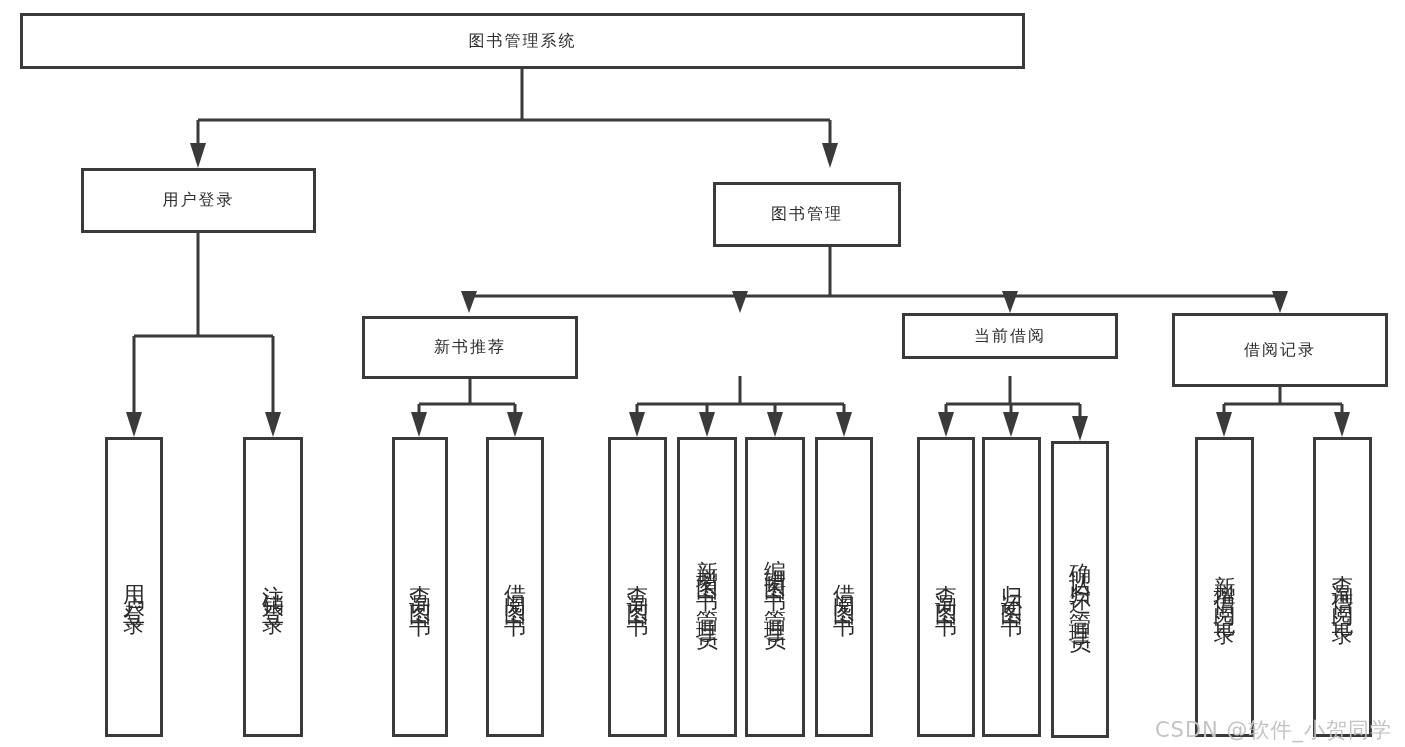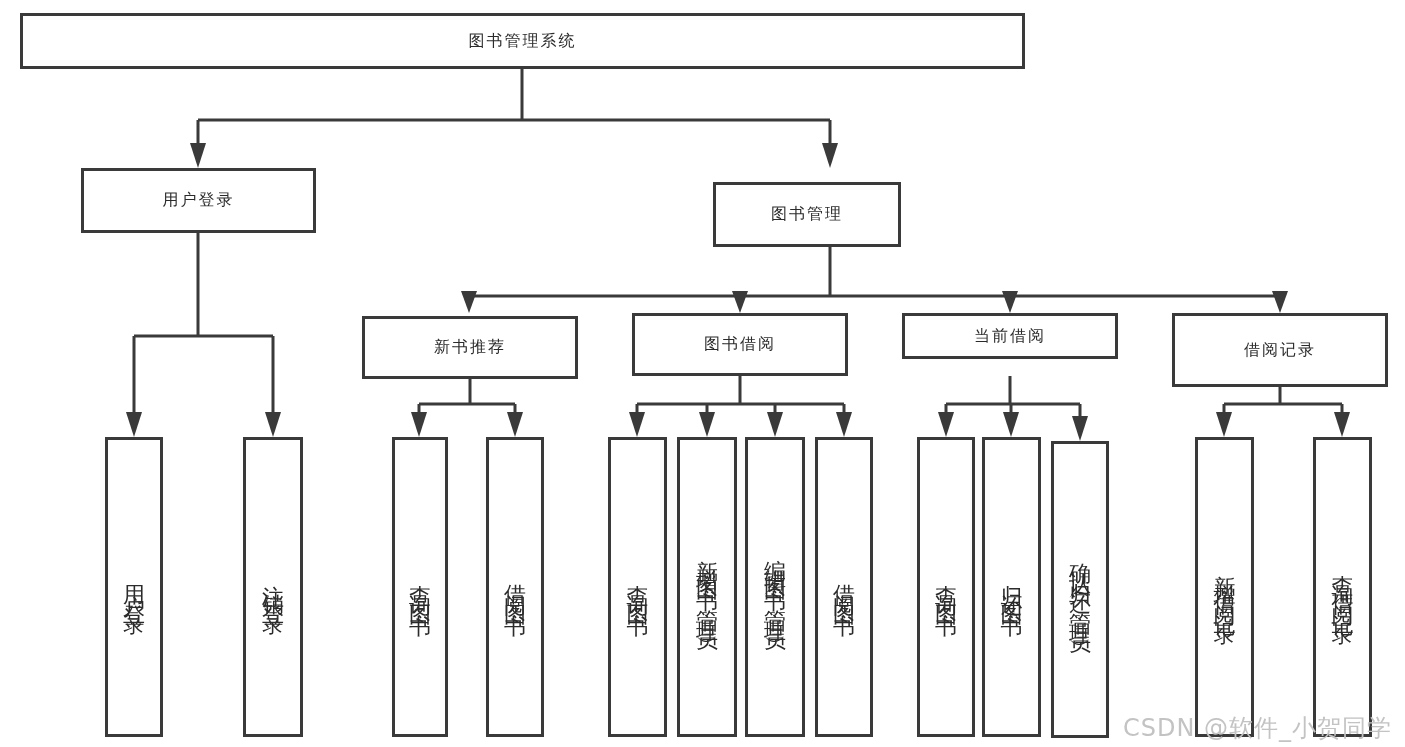--- a/index.html
+++ b/index.html
@@ -20,21 +20,21 @@
     color:var(--text,#2b2b2b);
   }
   .hlabel { font-size:16px; letter-spacing:2px; white-space:nowrap; }
   .vlabel {
     writing-mode:vertical-rl; text-orientation:mixed;
     font-size:22px; letter-spacing:10px; line-height:1;
     white-space:nowrap;
   }
   .watermark {
     position:absolute; right:13px; bottom:3px;
-    color:var(--watermark,#c3c3c3); font-size:24px;
+    color:var(--watermark,#c3c3c3); font-size:21px;
     letter-spacing:1px; white-space:nowrap;
   }
 </style>
 </head>
 <body>
 
 <div class="canvas">
 
   <svg class="wires" viewBox="0 0 1405 747" xmlns="http://www.w3.org/2000/svg">
     <g>
@@ -92,23 +92,20 @@
   <div class="box" style="left:81px; top:168px; width:235px; height:65px;">
     <span class="hlabel">用户登录</span>
   </div>
   <div class="box" style="left:713px; top:182px; width:188px; height:65px;">
     <span class="hlabel">图书管理</span>
   </div>
 
   <div class="box" style="left:362px; top:300px; width:216px; height:63px;margin-top:16px;">
     <span class="hlabel">新书推荐</span>
   </div>
-  <div class="box" style="left:632px; top:313px; width:216px; height:63px;">
-    <span class="hlabel">图书借阅</span>
-  </div>
   <div class="box" style="left:902px; top:313px; width:216px; height:46px;">
     <span class="hlabel">当前借阅</span>
   </div>
   <div class="box" style="left:1172px; top:313px; width:216px; height:74px;">
     <span class="hlabel">借阅记录</span>
   </div>
 
   <div class="box" style="left:105px; top:437px; width:58px; height:300px;">
     <span class="vlabel">用户登录</span>
   </div>

